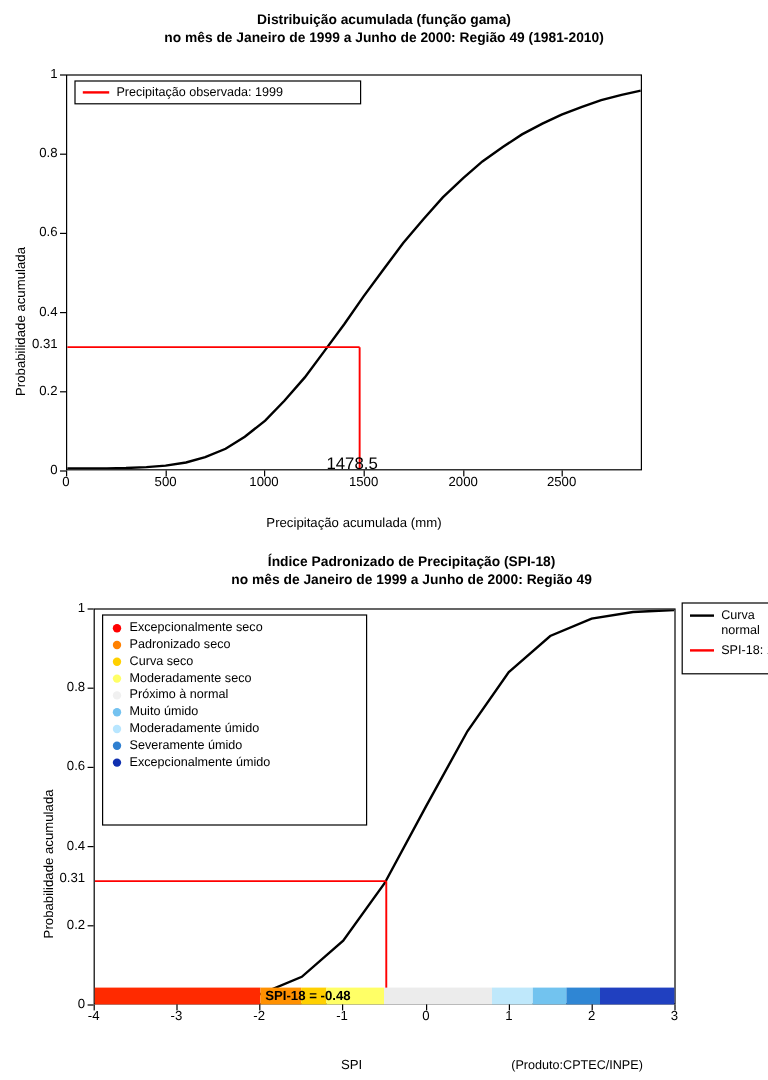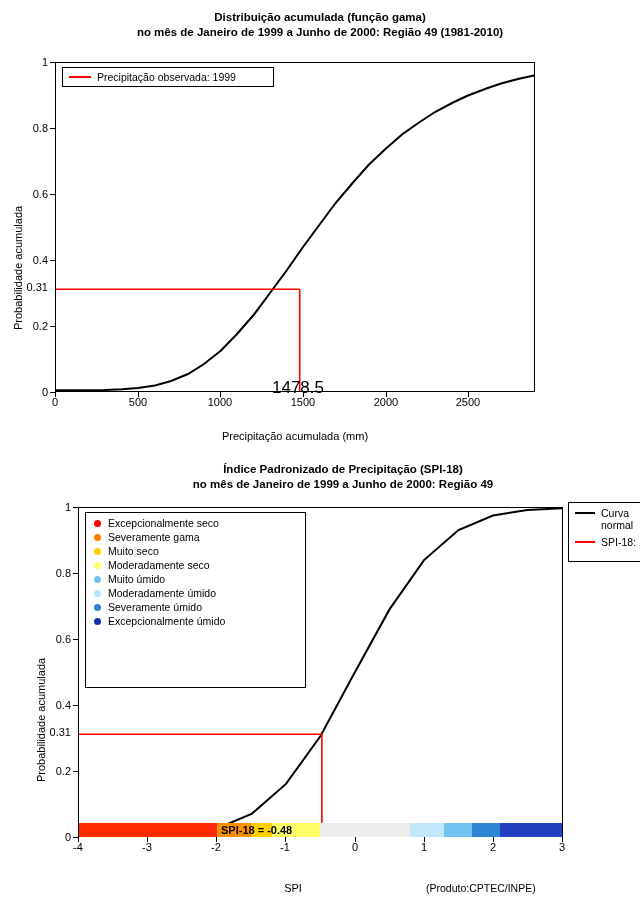--- a/index.html
+++ b/index.html
@@ -74,21 +74,21 @@
     flex:0 0 auto;text-align:center;line-height:10px;font-size:12px;
   }
   .legend-row .line{
     width:22px;height:0;border-top:2px solid #000;margin-right:6px;flex:0 0 auto;
   }
   .legend-row .lbl{white-space:nowrap;}
   .dot{
     width:7px;height:7px;border-radius:50%;display:inline-block;
   }
   .annot{
-    position:absolute;font-size:17px;
+    position:absolute;font-size:14px;
   }
   .credit{
     position:absolute;font-size:10.5px;
   }
   .spi-label{
     position:absolute;font-size:11px;font-weight:bold;
   }
 </style>
 </head>
 <body>
@@ -106,21 +106,21 @@
 
   <div class="plotbox" id="top-plot" style="left:55px;top:62px;width:480px;height:330px;">
     <svg width="478" height="328" viewBox="0 0 478 328" style="display:block">
 
       <path d="M0,327.3 L33,327.3 L49,327.0 L66,326.3 L82,325.0 L99,322.4 L115,318.0 L132,311.0 L148,301.0 L165,287.5 L181,271.0 L198,251.5 L214,230.0 L231,207.0 L247,184.0 L264,161.0 L280,139.5 L297,119.5 L313,101.5 L330,85.5 L346,71.5 L363,59.5 L379,49.0 L396,40.0 L412,32.5 L429,26.0 L445,20.5 L462,16.0 L478,12.5" fill="none" stroke="#000000" stroke-width="2"></path>
 
       <line x1="0" y1="226.3" x2="243.7" y2="226.3" stroke="#ff0000" stroke-width="1.6"></line>
       <line x1="243.7" y1="226.3" x2="243.7" y2="328" stroke="#ff0000" stroke-width="1.6"></line>
     </svg>
 
-    <div class="legendbox" style="left:6px;top:4px;width:212px;height:20px;">
+    <div class="legendbox" style="left:6px;top:4px;width:239px;height:20px;">
       <div class="legend-row" style="height:18px;">
         <span class="line" style="border-top-color:#ff0000;"></span>
         <span class="lbl">Precipitação observada: 1999</span>
       </div>
     </div>
   </div>
 
   <div class="tick-y" style="left:14px;top:386px;">0</div>
   <div class="tick-y" style="left:14px;top:320px;">0.2</div>
   <div class="tick-y" style="left:14px;top:254px;">0.4</div>
@@ -173,29 +173,33 @@
       <line x1="242.9" y1="226.3" x2="242.9" y2="328" stroke="#ff0000" stroke-width="1.6"></line>
     </svg>
 
     <div class="legendbox" style="left:6px;top:4px;width:221px;height:176px;padding-top:3px;">
       <div class="legend-row">
           <span class="swatch"><span class="dot" style="background:#ff0000"></span></span>
           <span class="lbl">Excepcionalmente seco</span>
         </div>
       <div class="legend-row">
           <span class="swatch"><span class="dot" style="background:#ff8000"></span></span>
-          <span class="lbl">Severamente gama</span>
+          <span class="lbl">Padronizado seco</span>
         </div>
       <div class="legend-row">
           <span class="swatch"><span class="dot" style="background:#ffd000"></span></span>
-          <span class="lbl">Muito seco</span>
+          <span class="lbl">Curva seco</span>
         </div>
       <div class="legend-row">
           <span class="swatch"><span class="dot" style="background:#ffff66"></span></span>
           <span class="lbl">Moderadamente seco</span>
+        </div>
+      <div class="legend-row">
+          <span class="swatch"><span class="dot" style="background:#f0f0f0"></span></span>
+          <span class="lbl">Próximo à normal</span>
         </div>
       <div class="legend-row">
           <span class="swatch"><span class="dot" style="background:#74c2f0"></span></span>
           <span class="lbl">Muito úmido</span>
         </div>
       <div class="legend-row">
           <span class="swatch"><span class="dot" style="background:#b8e6ff"></span></span>
           <span class="lbl">Moderadamente úmido</span>
         </div>
       <div class="legend-row">

